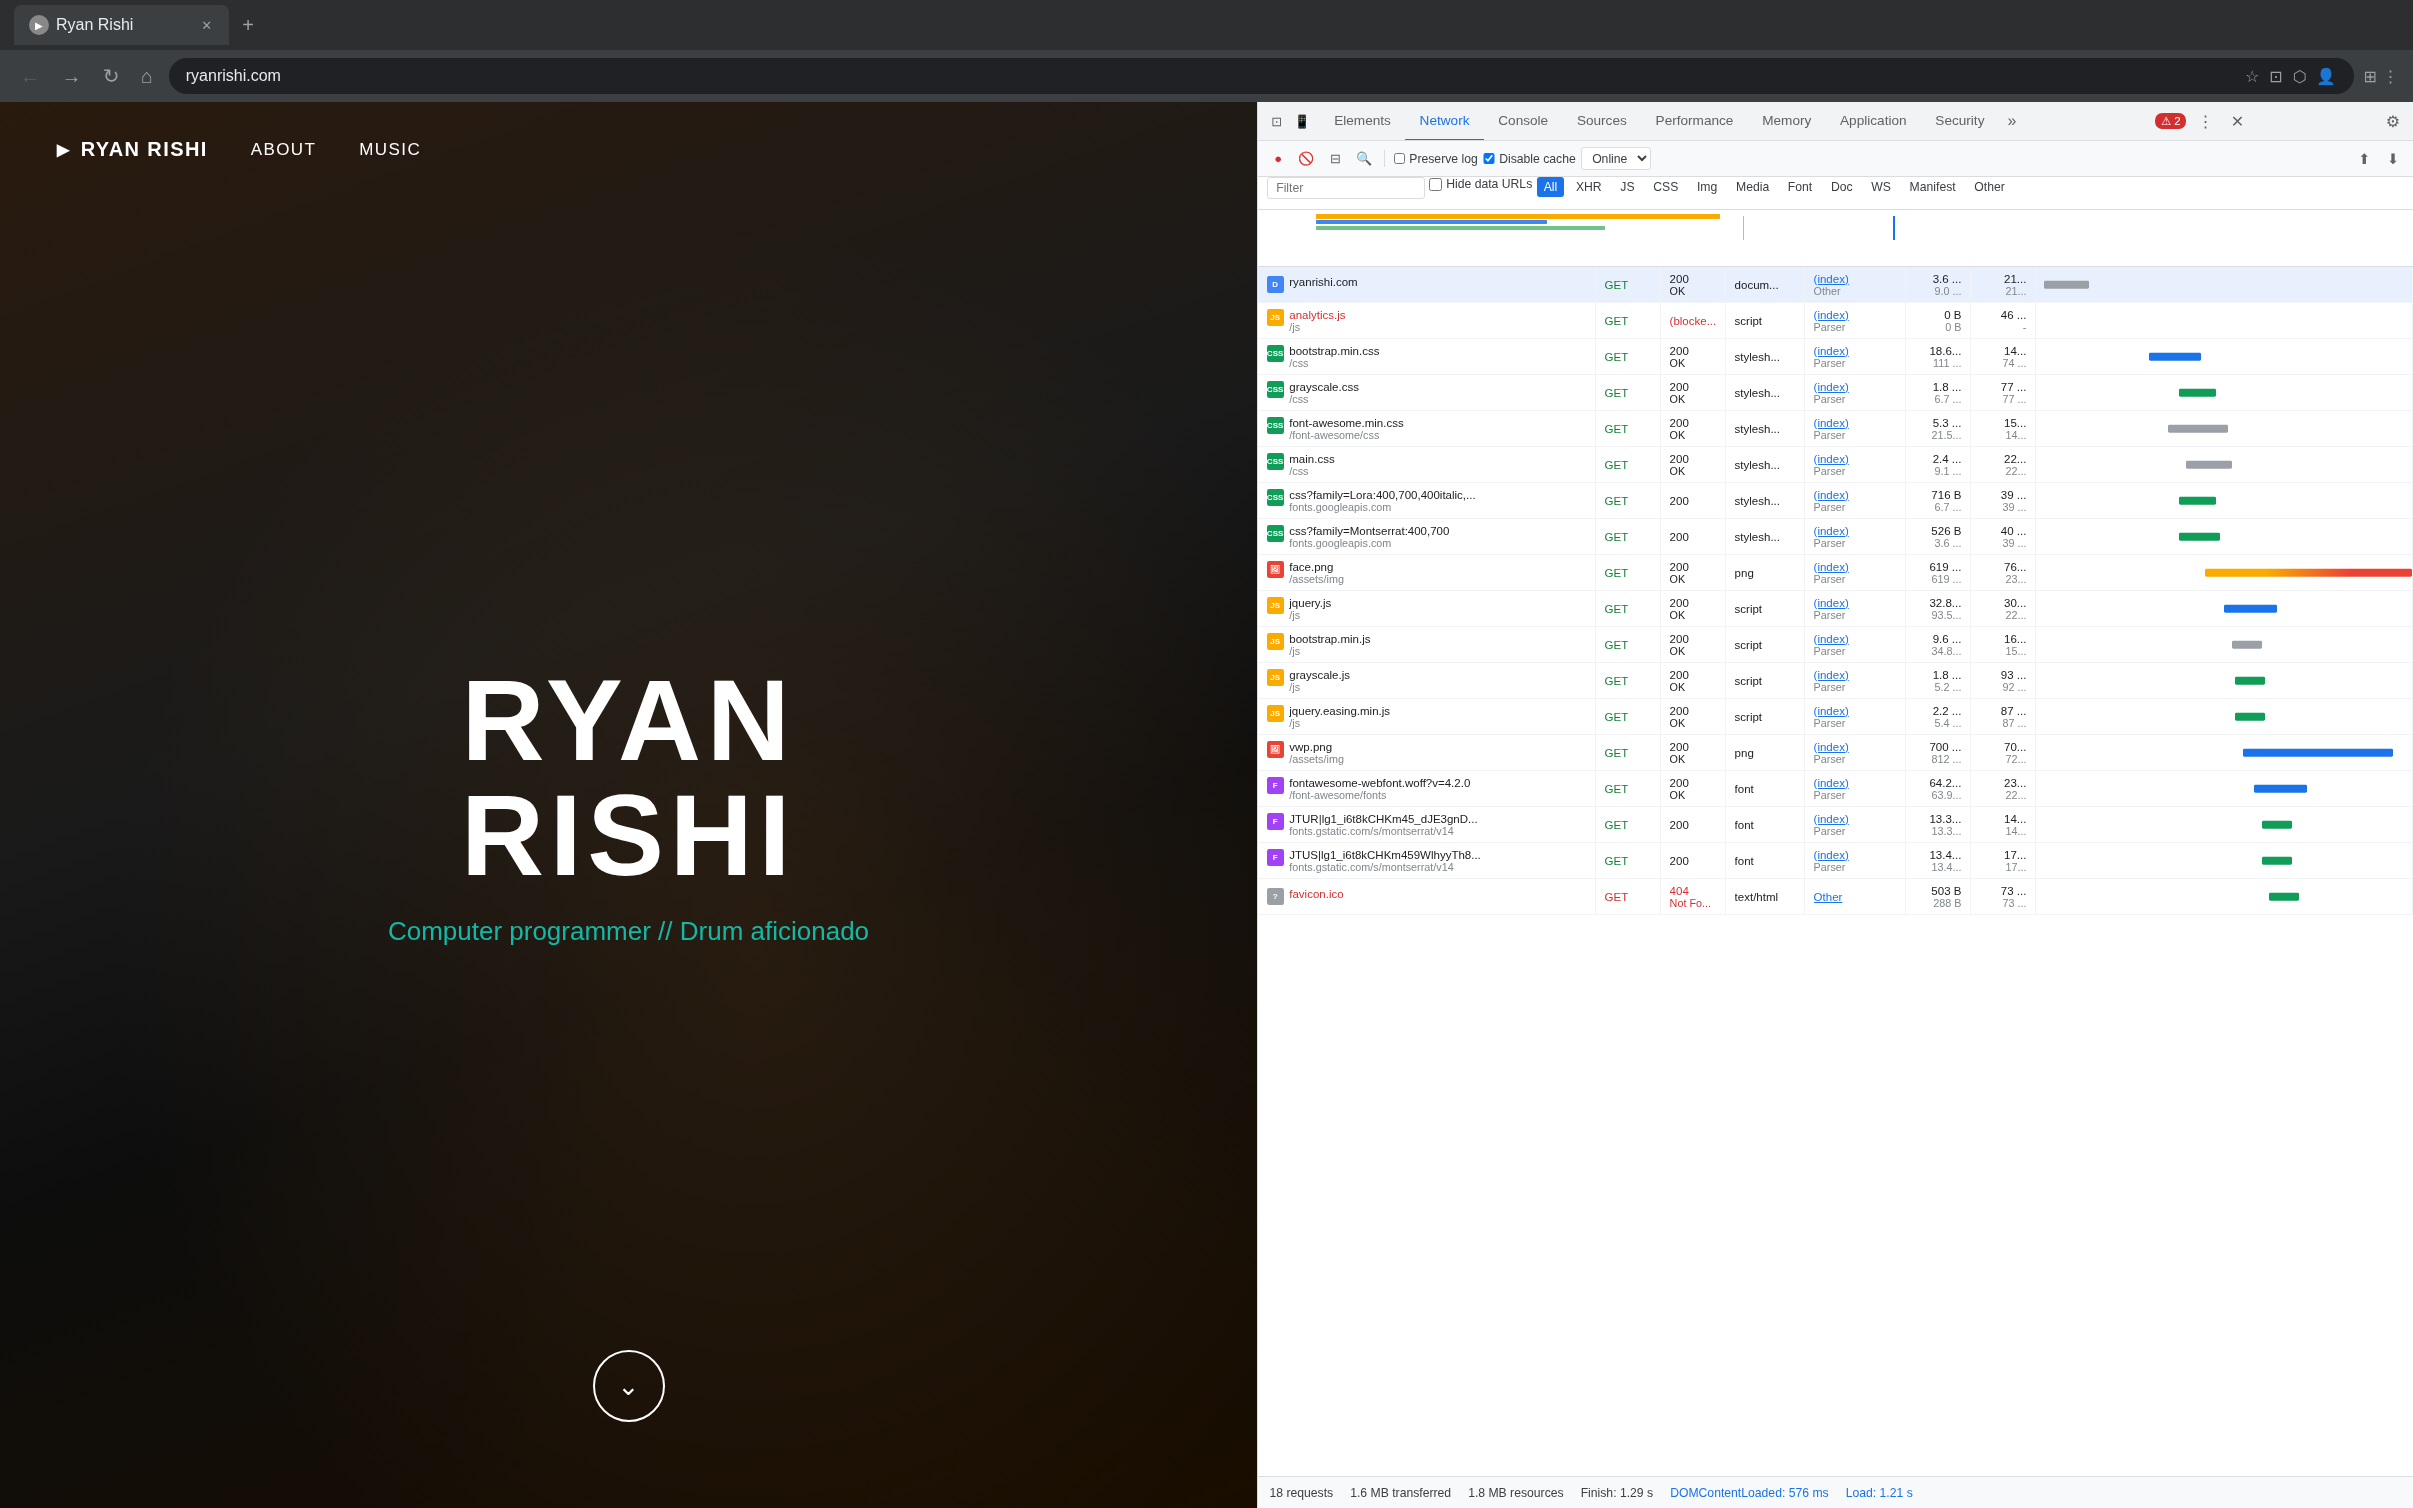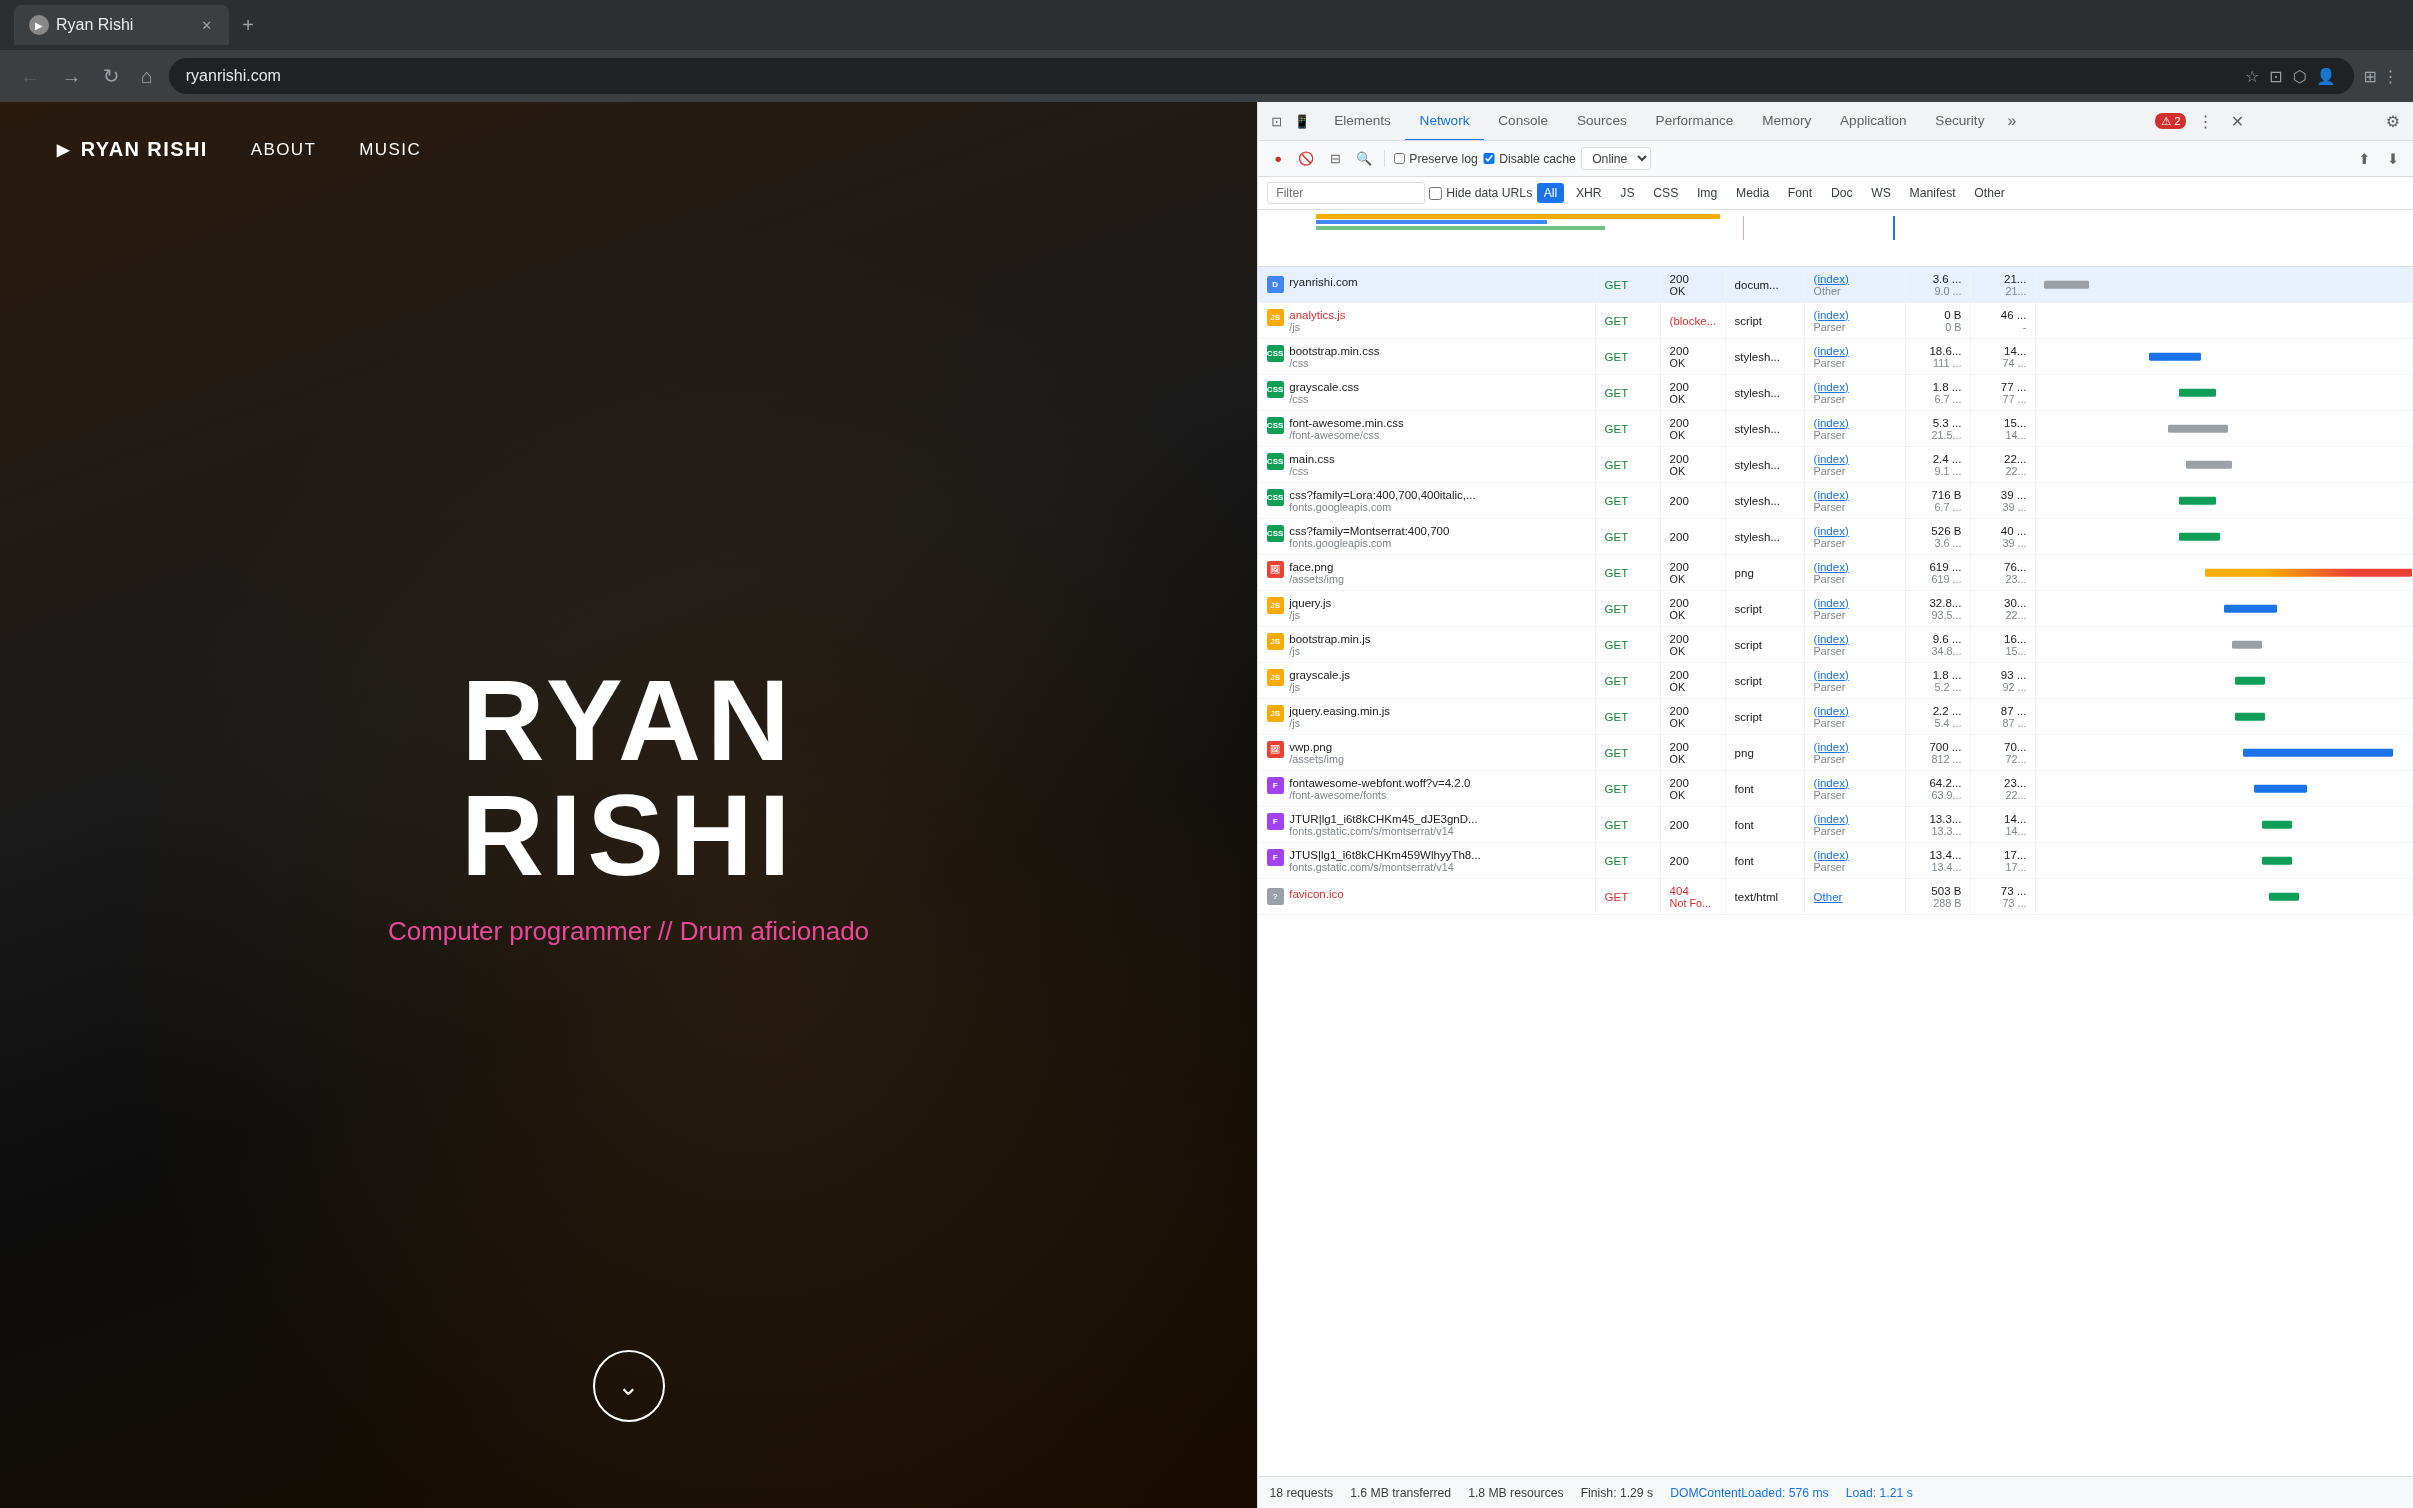--- a/index.html
+++ b/index.html
@@ -25,21 +25,21 @@
 
     
     .website { width: 1257px; height: 100%; position: relative; background: #1a1a1a; overflow: hidden; }
     .site-nav { position: absolute; top: 0; left: 0; right: 0; display: flex; align-items: center; padding: 36px 57px; z-index: 10; }
     .site-logo { display: flex; align-items: center; gap: 10px; color: white; font-size: 20px; font-weight: 700; letter-spacing: 1.4px; }
     .logo-icon { color: white; font-size: 16px; }
     .site-nav-links { display: flex; gap: 43px; margin-left: 43px; }
     .site-nav-link { color: white; font-size: 17px; font-weight: 500; letter-spacing: 1.4px; text-decoration: none; }
     .site-hero { position: absolute; top: 50%; left: 50%; transform: translate(-50%, -50%); text-align: center; z-index: 10; }
     .site-hero-title { font-size: 115px; font-weight: 900; color: white; letter-spacing: 5.7px; text-transform: uppercase; line-height: 1; }
-    .site-hero-sub { font-size: 26px; color: #ec4899; margin-top: 23px; font-weight: 300; }
+    .site-hero-sub { font-size: 26px; color: #14b8a6; margin-top: 23px; font-weight: 300; }
     .site-scroll-btn { position: absolute; bottom: 86px; left: 50%; transform: translateX(-50%); width: 72px; height: 72px; border: 2.2px solid white; border-radius: 50%; display: flex; align-items: center; justify-content: center; z-index: 10; cursor: pointer; }
     .scroll-icon { color: white; font-size: 26px; }
 
     
     .devtools { flex: 1; background: #fff; display: flex; flex-direction: column; border-left: 0.7px solid #dadce0; }
     .devtools-tabs { display: flex; align-items: center; background: #f1f3f4; border-bottom: 0.7px solid #dadce0; height: 39px; padding: 0 7.2px; }
     .devtools-tab { padding: 0 14.4px; height: 100%; display: flex; align-items: center; font-size: 13.6px; color: #5f6368; cursor: pointer; border-bottom: 1.4px solid transparent; }
     .devtools-tab.active { color: #1a73e8; border-bottom: 1.4px solid #1a73e8; }
     .devtools-tab-more { color: #5f6368; font-size: 16px; padding: 0 8.6px; }
     .devtools-actions { margin-left: auto; display: flex; gap: 5.7px; align-items: center; }
@@ -50,21 +50,21 @@
     .record-btn { color: #d32f2f; font-size: 13px; }
     .clear-btn { color: #5f6368; font-size: 13px; }
     .filter-icon-btn { color: #5f6368; font-size: 13px; }
     .search-btn { color: #5f6368; font-size: 13px; }
     .toolbar-separator { width: 0.7px; height: 17px; background: #dadce0; margin: 0 2.9px; }
     .checkbox-label { display: flex; align-items: center; gap: 4.3px; font-size: 12.2px; color: #3c4043; cursor: pointer; }
     .checkbox-label input { width: 11.5px; height: 11.5px; }
     .online-select { border: 0.7px solid #dadce0; border-radius: 2.9px; padding: 2.9px 5.7px; font-size: 12.2px; color: #3c4043; background: white; cursor: pointer; }
     .upload-icon { color: #5f6368; font-size: 14.4px; }
 
-    .filter-bar { display: flex; align-items: center; background: white; border-bottom: 0.7px solid #dadce0; height: 33px; padding: 0 8.6px; gap: 4.3px; }
+    .filter-bar { display: flex; align-items: flex-start; background: white; border-bottom: 0.7px solid #dadce0; height: 33px; padding: 0 8.6px; gap: 4.3px; }
     .filter-input { border: 0.7px solid #dadce0; border-radius: 2.9px; padding: 2.9px 8.6px; font-size: 12.2px; width: 158px; color: #3c4043; }
     .hide-data-cb { display: flex; align-items: center; gap: 4.3px; font-size: 12.2px; color: #3c4043; }
     .filter-type-btn { padding: 2.9px 7.2px; font-size: 12.2px; color: #3c4043; cursor: pointer; border-radius: 2.9px; border: none; background: transparent; }
     .filter-type-btn.active { background: #1a73e8; color: white; border-radius: 2.9px; }
 
     .timeline-bar { height: 57px; background: white; border-bottom: 0.7px solid #dadce0; position: relative; overflow: hidden; }
     .timeline-ruler { display: flex; height: 21.5px; border-bottom: 0.7px solid #e8eaed; }
     .timeline-tick { flex: 1; font-size: 10.8px; color: #80868b; border-right: 0.7px solid #e8eaed; padding: 2.9px 4.3px; }
     .timeline-graph { height: 36px; position: relative; }
 

